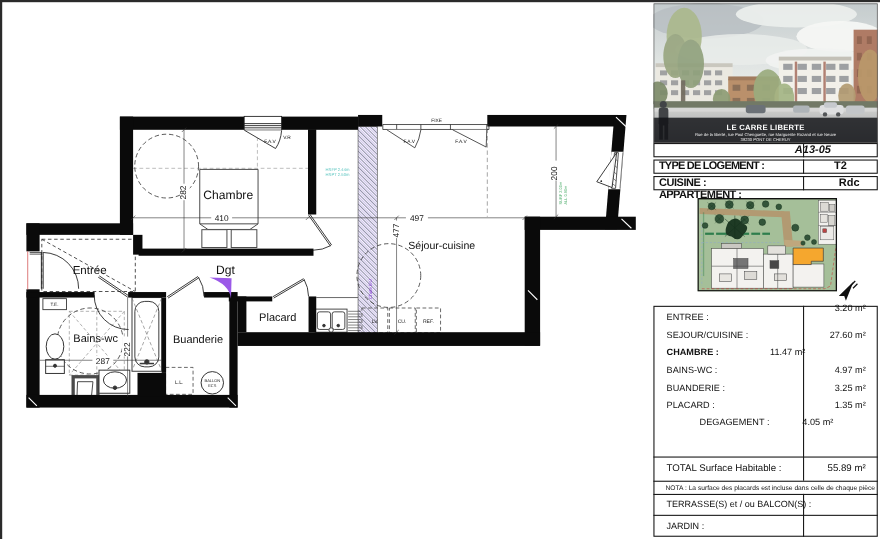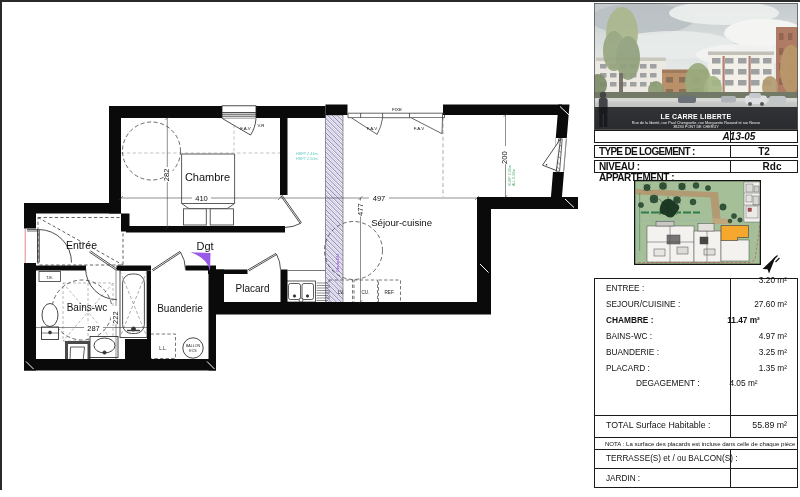--- a/index.html
+++ b/index.html
@@ -478,21 +478,21 @@
     <div class="lbl" style="left:599px;top:144px;font-size:10px;letter-spacing:-0.5px;margin-top:28px;">APPARTEMENT :</div>
     <div class="lbl" style="left:697px;top:131.2px;width:84px;text-align:center;font-size:10px;font-style:italic;">A13-05</div>
     <div class="abs" style="left:730px;top:129.5px;width:1.3px;height:13.5px;background:#1a1a1a;"></div>
 
     <div class="cell" style="left:594px;top:144.5px;width:204px;height:13.5px;"></div>
     <div class="lbl" style="left:599px;top:146.2px;font-size:10px;letter-spacing:-0.7px;">TYPE DE LOGEMENT :</div>
     <div class="lbl" style="left:730px;top:146.2px;width:68px;text-align:center;font-size:10px;">T2</div>
     <div class="abs" style="left:730px;top:144.5px;width:1.3px;height:13.5px;background:#1a1a1a;"></div>
 
     <div class="cell" style="left:594px;top:159.5px;width:204px;height:13.5px;"></div>
-    <div class="lbl" style="left:599px;top:161.2px;font-size:10px;letter-spacing:-0.4px;">NIVEAU :</div>
+    <div class="lbl" style="left:599px;top:161.2px;font-size:10px;letter-spacing:-0.4px;">CUISINE :</div>
     <div class="lbl" style="left:730px;top:161.2px;width:84px;text-align:center;font-size:10px;">Rdc</div>
     <div class="abs" style="left:730px;top:159.5px;width:1.3px;height:13.5px;background:#1a1a1a;"></div>
   </div>
 
   <svg id="siteplan" class="abs" style="left:634px;top:180px" width="127" height="85" viewBox="0 0 127 85">
 
     <rect x="0" y="0" width="127" height="85" fill="#a5bf99"></rect>
 
     <polygon points="2,9 79,12 79,17.5 2,14.5" fill="#b29a72"></polygon>
     <polygon points="76,12 84,12 87,44 79,44" fill="#b29a72"></polygon>
@@ -593,21 +593,21 @@
 
     <div class="lbl" style="left:606px;top:284.0px;font-size:8.3px;font-weight:400;line-height:1;">ENTREE :</div>
     <div class="lbl" style="left:606px;top:299.9px;font-size:8.3px;font-weight:400;line-height:1;text-align:center;">SEJOUR/CUISINE :</div>
     <div class="lbl" style="left:606px;top:315.8px;font-size:8.3px;font-weight:700;line-height:1;">CHAMBRE :</div>
     <div class="lbl" style="left:606px;top:331.7px;font-size:8.3px;font-weight:400;line-height:1;">BAINS-WC :</div>
     <div class="lbl" style="left:606px;top:347.6px;font-size:8.3px;font-weight:400;line-height:1;">BUANDERIE :</div>
     <div class="lbl" style="left:606px;top:363.5px;font-size:8.3px;font-weight:400;line-height:1;">PLACARD :</div>
     <div class="lbl" style="left:636px;top:379.4px;font-size:8.3px;font-weight:400;line-height:1;">DEGAGEMENT :</div>
     <div class="lbl" style="left:700px;top:276px;width:87px;text-align:right;font-size:8.3px;font-weight:400;line-height:1;">3.20 m²</div>
     <div class="lbl" style="left:700px;top:299.9px;width:87px;text-align:right;font-size:8.3px;font-weight:400;line-height:1;">27.60 m²</div>
-    <div class="lbl" style="left:700px;top:315.8px;width:87px;text-align:center;font-size:8.3px;font-weight:700;line-height:1;">11.47 m²</div>
+    <div class="lbl" style="left:700px;top:315.8px;width:87px;text-align:left;font-size:8.3px;font-weight:400;line-height:1;">11.47 m²</div>
     <div class="lbl" style="left:700px;top:331.7px;width:87px;text-align:right;font-size:8.3px;font-weight:400;line-height:1;">4.97 m²</div>
     <div class="lbl" style="left:700px;top:347.6px;width:87px;text-align:right;font-size:8.3px;font-weight:400;line-height:1;">3.25 m²</div>
     <div class="lbl" style="left:700px;top:363.5px;width:87px;text-align:right;font-size:8.3px;font-weight:400;line-height:1;">1.35 m²</div>
     <div class="lbl" style="left:700px;top:379.4px;width:87px;text-align:center;font-size:8.3px;font-weight:400;line-height:1;">4.05 m²</div>
 
     <div class="abs" style="left:594px;top:414.5px;width:204px;height:1.3px;background:#1a1a1a;"></div>
     <div class="lbl" style="left:606px;top:421.2px;font-size:8.8px;font-weight:400;line-height:1;">TOTAL Surface Habitable :</div>
     <div class="lbl" style="left:700px;top:421.2px;width:87px;text-align:right;font-size:8.8px;font-weight:400;line-height:1;">55.89 m²</div>
 
     <div class="abs" style="left:594px;top:437px;width:204px;height:1.3px;background:#1a1a1a;"></div>

